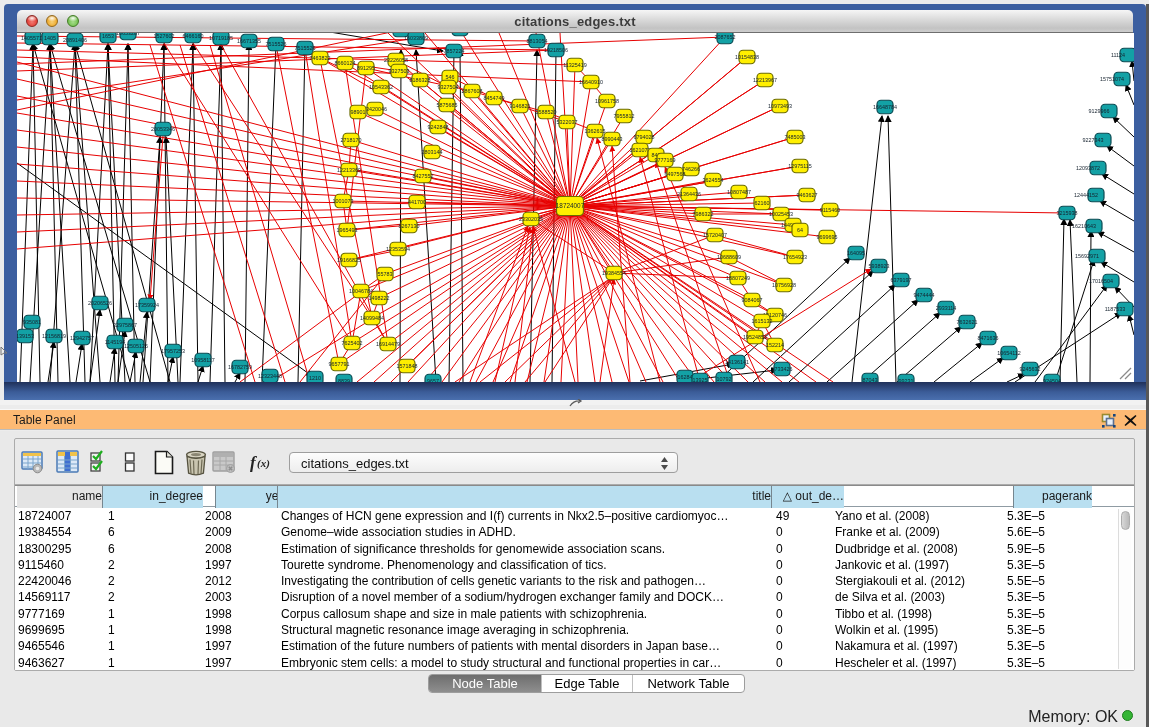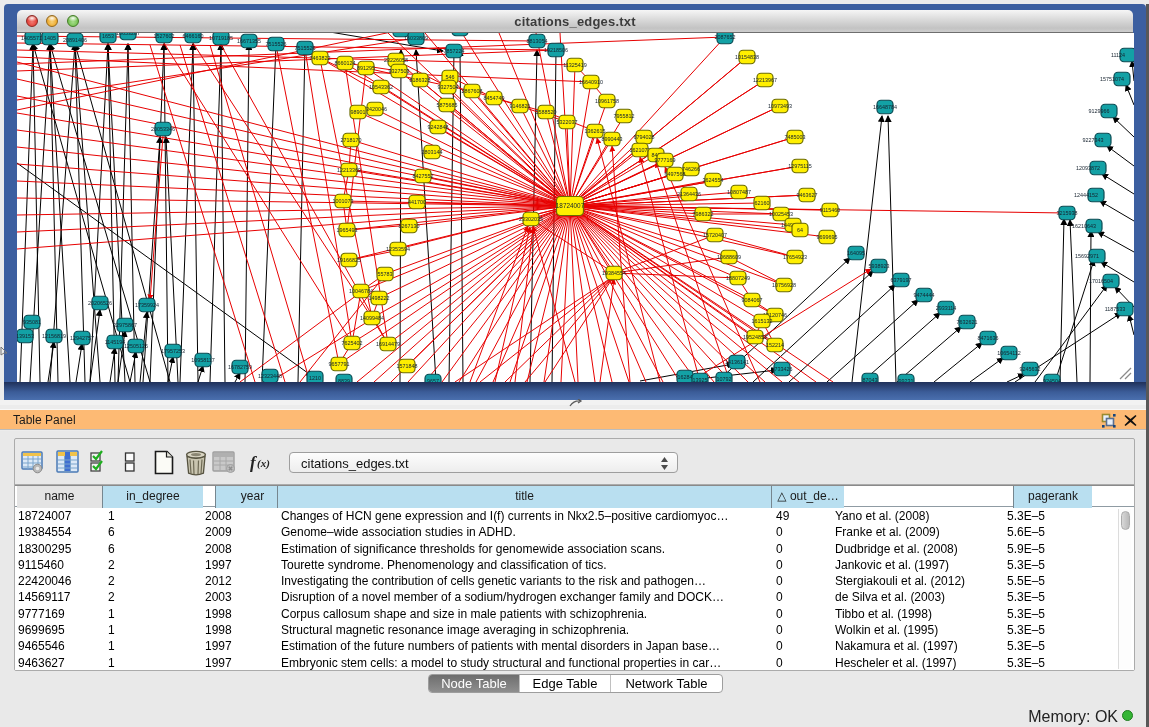--- a/index.html
+++ b/index.html
@@ -25,21 +25,21 @@
   border:1px solid #ababab;border-radius:2px;background:#e9e9e9}
 #toolbar{position:absolute;left:6px;top:11px;height:30px;width:1100px}
 .tbtn{position:absolute;top:0}
 #combo{position:absolute;left:268px;top:2px;width:389px;height:21px;border:1px solid #9e9e9e;
   border-radius:4px;background:linear-gradient(#fdfdfd,#ededed)}
 #combo .t{position:absolute;left:11px;top:3px;font-size:13px;color:#111}
 #tablewrap{position:absolute;left:0px;top:45px;width:1119px;height:186px;background:#fff;
   border-top:1px solid #ababab}
 #thead{position:absolute;left:0;top:0;height:21px;width:1119px;font-size:12px;color:#1a1a1a}
 .th{position:absolute;top:0;height:22px;background:#b9dff0;border-left:1px solid #76868f;
-  text-align:center;line-height:21px}
+  text-align:right;line-height:21px}
 #thead{border-top:1px solid #8a8a8a;border-bottom:1px solid #8f9ba3;height:22px!important}
 #tbody{position:absolute;left:0;top:23px;width:1104px;font-size:12px;color:#000}
 .tr{position:relative;height:16.3px;white-space:nowrap}
 .tr div{position:absolute;top:0;height:16px;line-height:16px;overflow:hidden}
 .c0{left:3px;width:85px}.c1{left:93px;width:95px}.c2{left:190px;width:72px}
 .c3{left:266px;width:489px}.c4{left:761px;width:66px}.c5{left:820px;width:162px}
 .c6{left:992px;width:85px}
 #vsb{position:absolute;right:3px;top:24px;width:13px;height:160px;background:#fdfdfd;
   border-left:1px solid #dcdcdc}
 #vsb .thumb{position:absolute;left:2px;top:2px;width:9px;height:19px;border-radius:5px;
@@ -821,18 +821,18 @@
               <div class="c6">5.3E–5</div>
             </div>
           </div>
         <div id="vsb">
             <div class="thumb"></div>
           </div>
       </div>
     </div>
   </div>
   <div id="tabs">
-    <div class="tab sel" style="width:90px">Node Table</div>
+    <div class="tab sel" style="width:112px">Node Table</div>
       <div class="tab" style="width:91px">Edge Table</div>
       <div class="tab" style="width:112px">Network Table</div>
   </div>
   <div id="mem">Memory: OK</div>
     <div id="memdot"></div>
 </div>
 </body></html>

